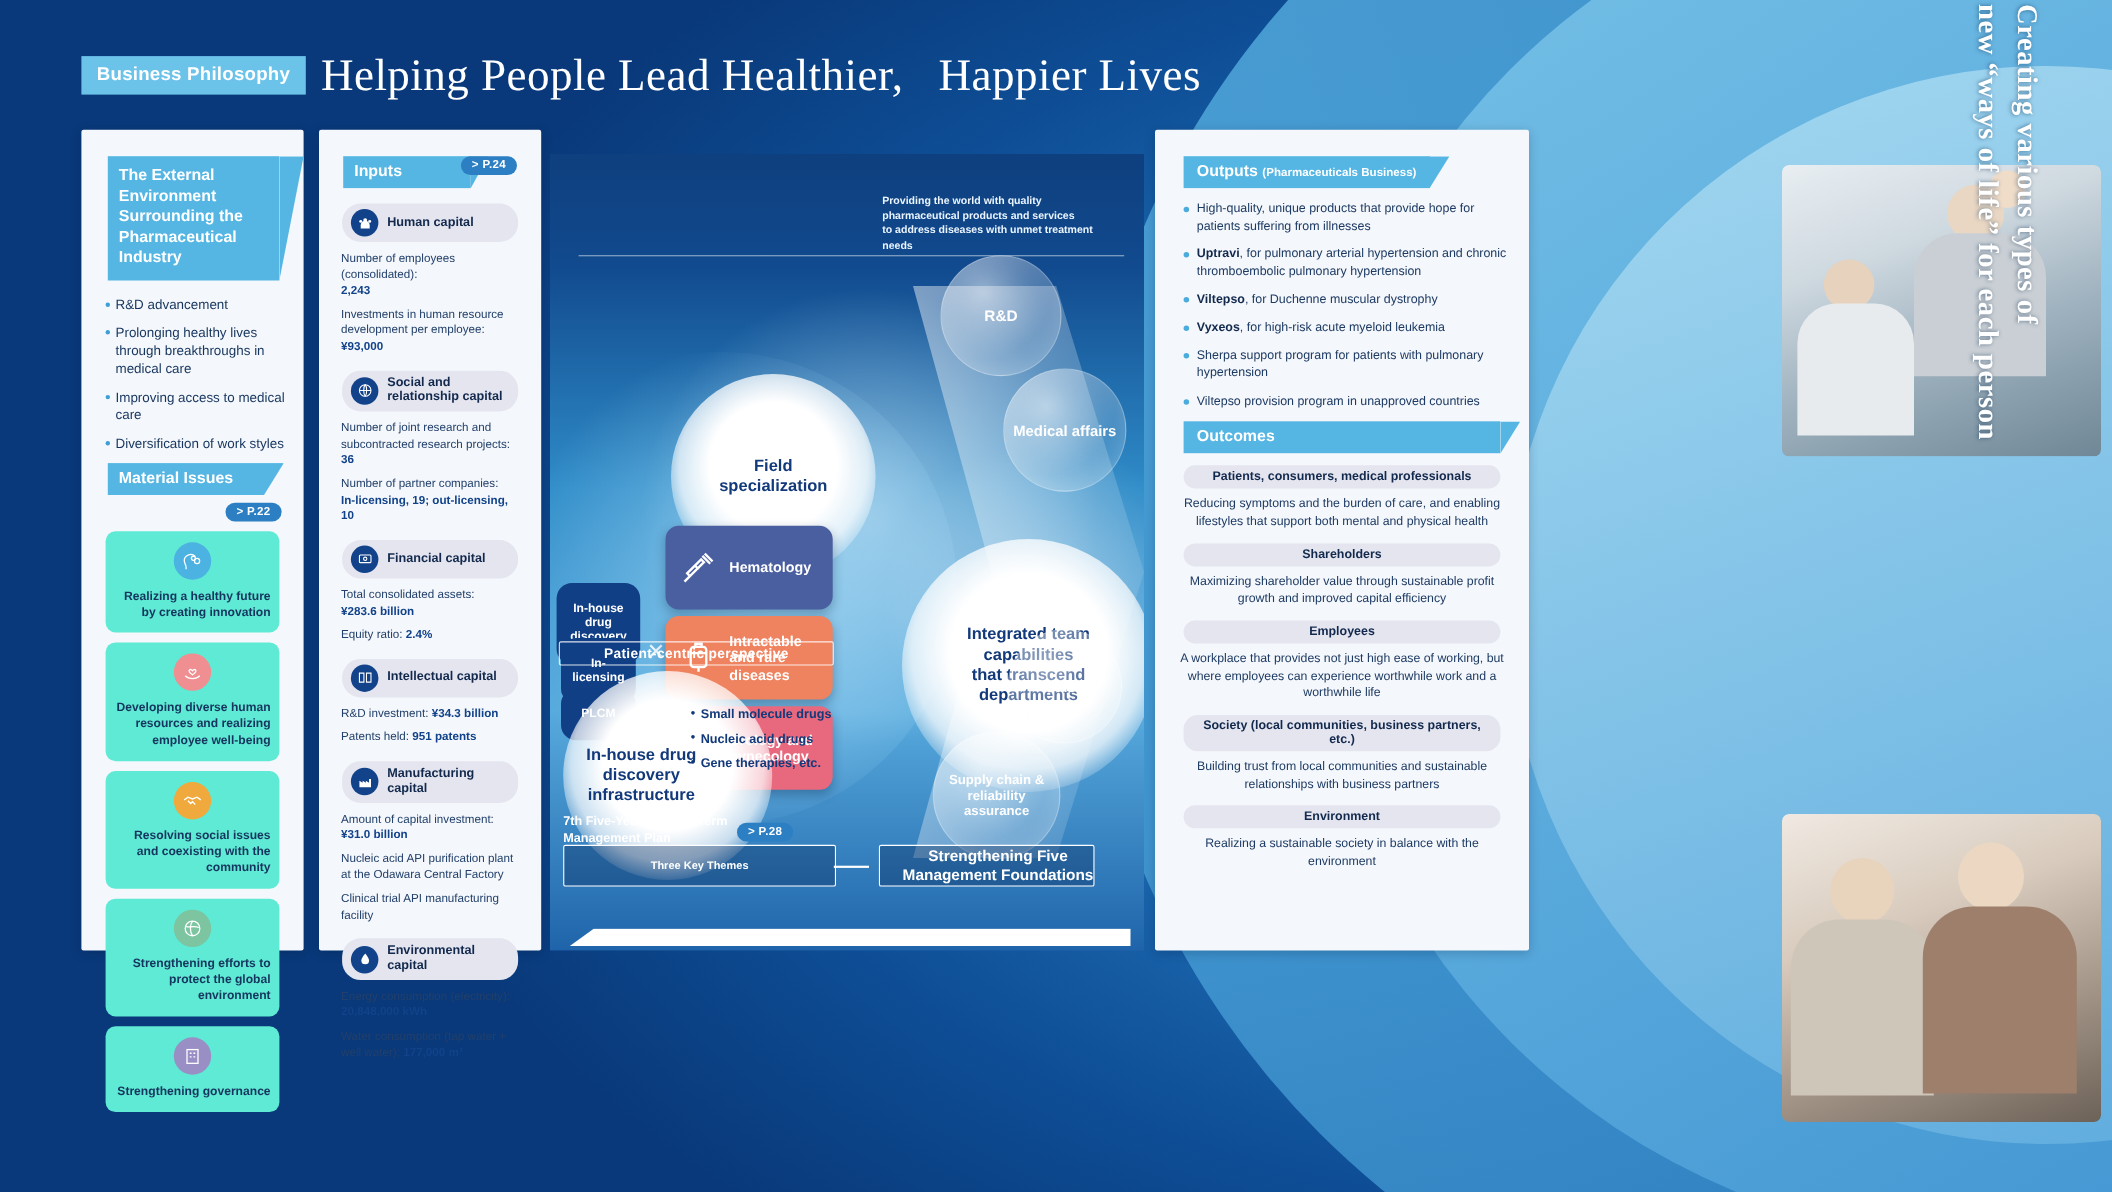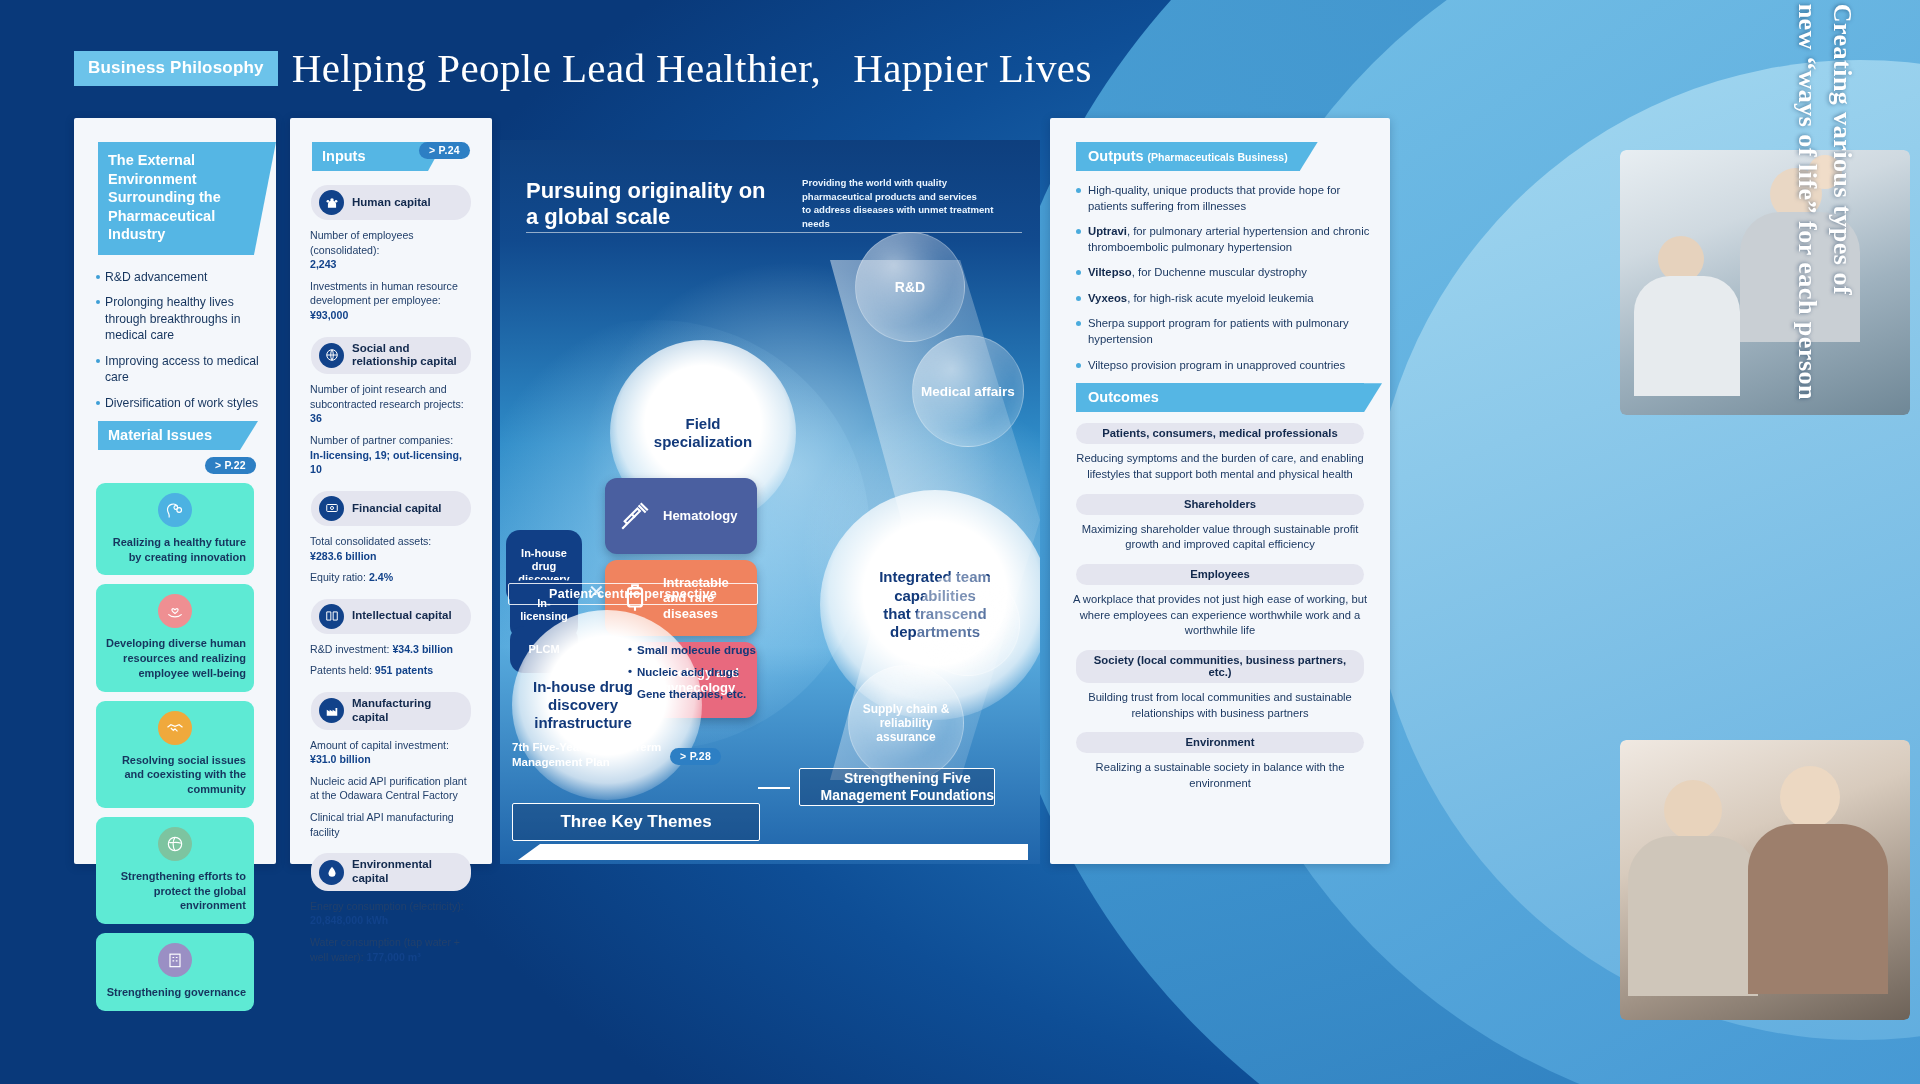--- a/index.html
+++ b/index.html
@@ -212,21 +212,21 @@
     pointer-events:none;
   }
 
   .plan-lbl { position:absolute; left:12px; top:600px; color:#fff; font-weight:700; font-size:11.5px; line-height:1.28; }
   .plan-pref { position:absolute; left:170px; top:608px; }
   .btn-box {
     position:absolute; border:1.5px solid #ffffff; border-radius:2px;
     display:flex; align-items:center; justify-content:center; text-align:center;
     color:#fff; font-weight:700;
   }
-  .bb1 { left:12px; top:663px; width:248px; height:38px; font-size:17px; background:rgba(10,40,90,.35); }
+  .bb1 { left:12px; top:628px; width:248px; height:38px; font-size:10px; background:rgba(10,40,90,.35); }
   .bb2 { left:299px; top:628px; width:196px; height:38px; font-size:14px; line-height:1.2; background:rgba(10,40,90,.35);justify-content:flex-end; }
   .connector { position:absolute; left:258px; top:647px; width:32px; height:1.5px; background:#fff; }
   .bottom-wedge {
     position:absolute; left:18px; bottom:4px; width:510px; height:16px;
     background:#ffffff; clip-path:polygon(22px 0, 100% 0, 100% 100%, 0 100%);
   }
 
   
   .out-head {
     margin:24px 0 0 26px; background:#55b6e4; color:#fff; font-weight:700;
@@ -458,24 +458,20 @@
       <p><span>Water consumption (tap water + well water):</span> <b>177,000 m³</b></p>
     </div>
   </div>
 
   <div class="panel" id="panel-model">
 
     <div class="glow" style="left:80px;top:120px;width:420px;height:420px;background:radial-gradient(circle,rgba(255,255,255,.5),rgba(255,255,255,0) 70%);"></div>
     <div class="glow" style="left:-60px;top:180px;width:430px;height:430px;background:radial-gradient(circle at 60% 50%,rgba(160,215,245,.75),rgba(160,215,245,0) 68%);"></div>
     <div class="glow" style="left:300px;top:260px;width:300px;height:300px;background:radial-gradient(circle,rgba(255,255,255,.35),rgba(255,255,255,0) 70%);"></div>
 
-    <div class="bm-title">
-      <div>Pursuing originality on</div>
-      <div>a global scale</div>
-    </div>
     <div class="bm-sub">
       <div>Providing the world with quality</div>
       <div>pharmaceutical products and services</div>
       <div>to address diseases with unmet treatment needs</div>
     </div>
     <div class="bm-rule"></div>
 
     <div class="arrow-band"></div>
 
     <div class="white-orb" style="left:110px;top:200px;width:186px;height:186px;">

